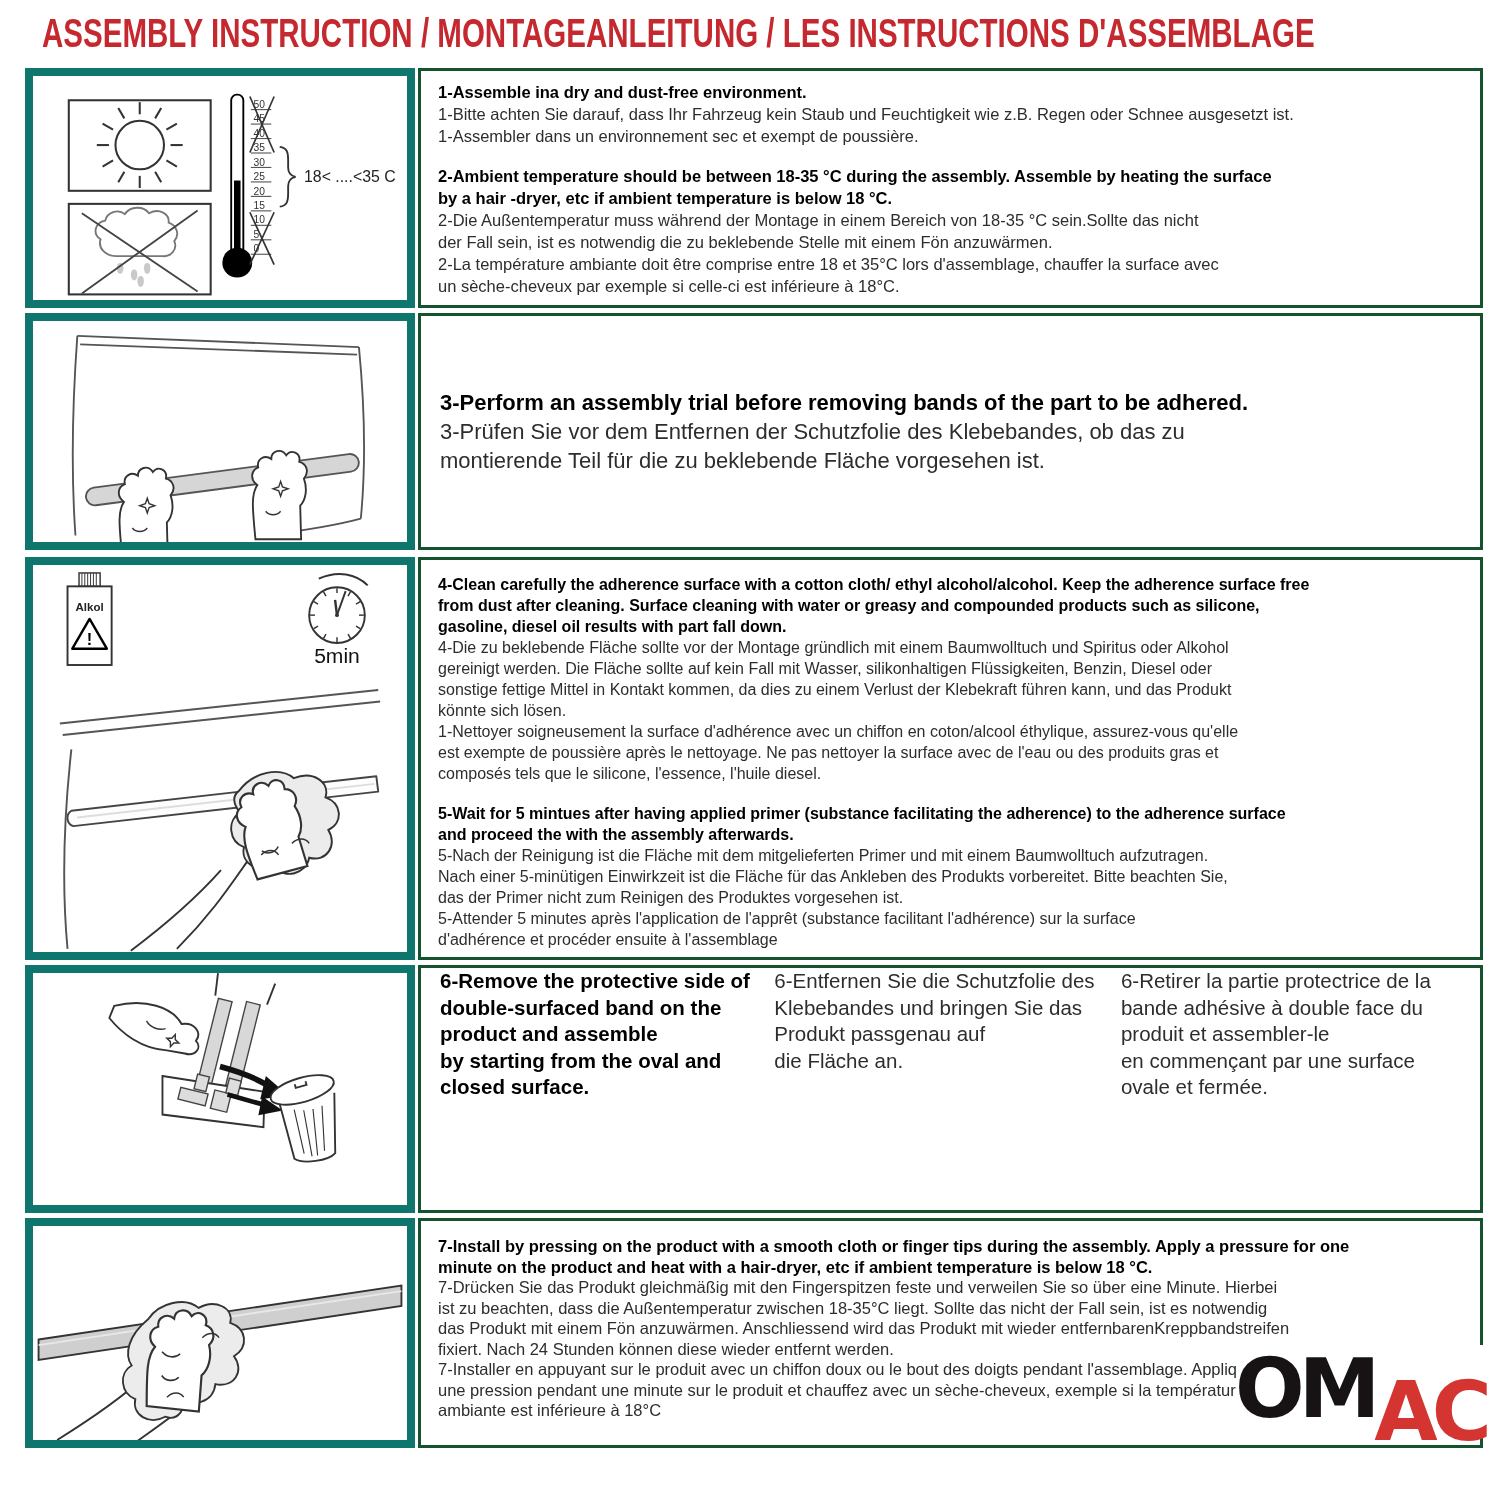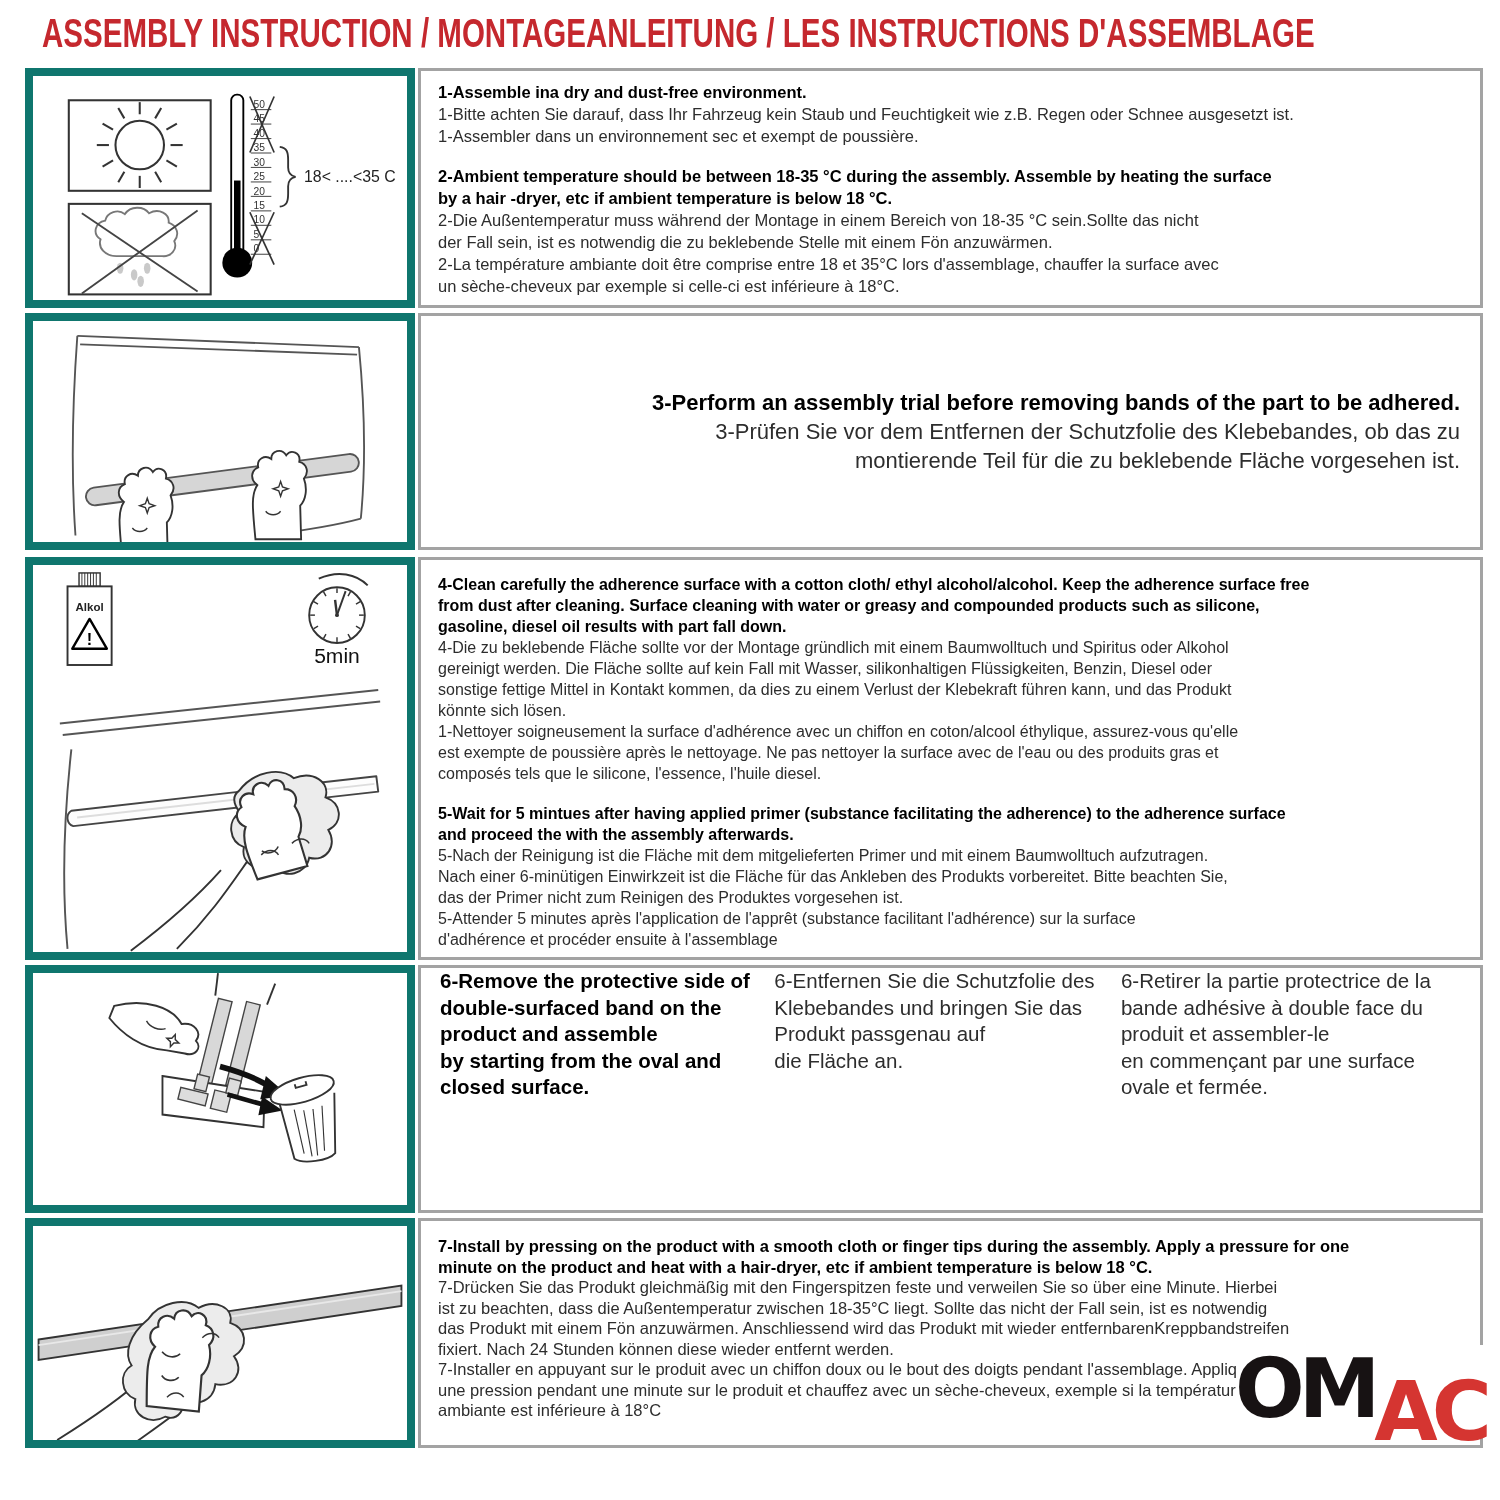--- a/index.html
+++ b/index.html
@@ -6,27 +6,27 @@
   #page{position:relative;width:1500px;height:1500px;background:#fff;overflow:hidden;
         font-family:"Liberation Sans",sans-serif;}
   #title{position:absolute;left:42px;top:10px;font-size:41px;font-weight:bold;
          color:#c5282e;white-space:nowrap;transform:scaleX(.72);transform-origin:left center;
          letter-spacing:0px;}
   .row{position:absolute;left:0;width:1500px;}
   .illus{position:absolute;left:25px;top:0;width:390px;height:100%;
          border:8px solid #0f766e;box-sizing:border-box;background:#fff;}
   .illus svg{display:block;width:100%;height:100%;}
   .tb{position:absolute;left:418px;top:0;width:1065px;height:100%;
-      border:3px solid #a3a3a3;box-sizing:border-box;background:#fff;color:#2d2d2d;}
+      border:3px solid #14532d;box-sizing:border-box;background:#fff;color:#2d2d2d;}
   .blk{white-space:pre-line;}
   .blk.b{font-weight:bold;color:#000;}
   .tb1{font-size:16.5px;line-height:22px;padding:10px 14px 0 17px;}
   .tb1 .g{margin-top:18px;}
   .tb2{font-size:22px;line-height:29px;display:flex;flex-direction:column;
-       justify-content:center;padding:0 20px 0 19px;text-align:right;}
+       justify-content:center;padding:0 20px 0 19px;}
   .tb3{font-size:16px;line-height:21px;padding:14px 14px 0 17px;}
   .tb3 .g{margin-top:19px;}
   .tb4{font-size:20.5px;line-height:26.5px;display:flex;flex-direction:row;
        justify-content:center;padding:0 20px 0 19px;}
   .tb5{font-size:16.5px;line-height:20.5px;padding:15px 14px 0 17px;}
   #logo{position:absolute;left:1236px;top:1345px;width:250px;height:88px;background:#fff;
         z-index:5;display:flex;align-items:center;justify-content:flex-end;
         font-family:"DejaVu Sans",sans-serif;font-weight:bold;font-size:82px;
         letter-spacing:-6px;line-height:80px;}
   #logo .lb{color:#171213;} #logo .lr{color:#d53531;margin-top:45px;}
@@ -227,21 +227,21 @@
       <div class="blk">4-Die zu beklebende Fläche sollte vor der Montage gründlich mit einem Baumwolltuch und Spiritus oder Alkohol
 gereinigt werden. Die Fläche sollte auf kein Fall mit Wasser, silikonhaltigen Flüssigkeiten, Benzin, Diesel oder
 sonstige fettige Mittel in Kontakt kommen, da dies zu einem Verlust der Klebekraft führen kann, und das Produkt
 könnte sich lösen.</div>
       <div class="blk">1-Nettoyer soigneusement la surface d'adhérence avec un chiffon en coton/alcool éthylique, assurez-vous qu'elle
 est exempte de poussière après le nettoyage. Ne pas nettoyer la surface avec de l'eau ou des produits gras et
 composés tels que le silicone, l'essence, l'huile diesel.</div>
       <div class="blk b g">5-Wait for 5 mintues after having applied primer (substance facilitating the adherence) to the adherence surface
 and proceed the with the assembly afterwards.</div>
       <div class="blk">5-Nach der Reinigung ist die Fläche mit dem mitgelieferten Primer und mit einem Baumwolltuch aufzutragen.
-Nach einer 6-minütigen Einwirkzeit ist die Fläche für das Ankleben des Produkts vorbereitet. Bitte beachten Sie,
+Nach einer 5-minütigen Einwirkzeit ist die Fläche für das Ankleben des Produkts vorbereitet. Bitte beachten Sie,
 das der Primer nicht zum Reinigen des Produktes vorgesehen ist.</div>
       <div class="blk">5-Attender 5 minutes après l'application de l'apprêt (substance facilitant l'adhérence) sur la surface
 d'adhérence et procéder ensuite à l'assemblage</div>
     </div>
   </section>
 
   <section class="row" style="top:965px;height:248px;">
     <div class="illus">
       <svg viewBox="0 0 390 248">
         <g transform="translate(205,30) rotate(14)">

